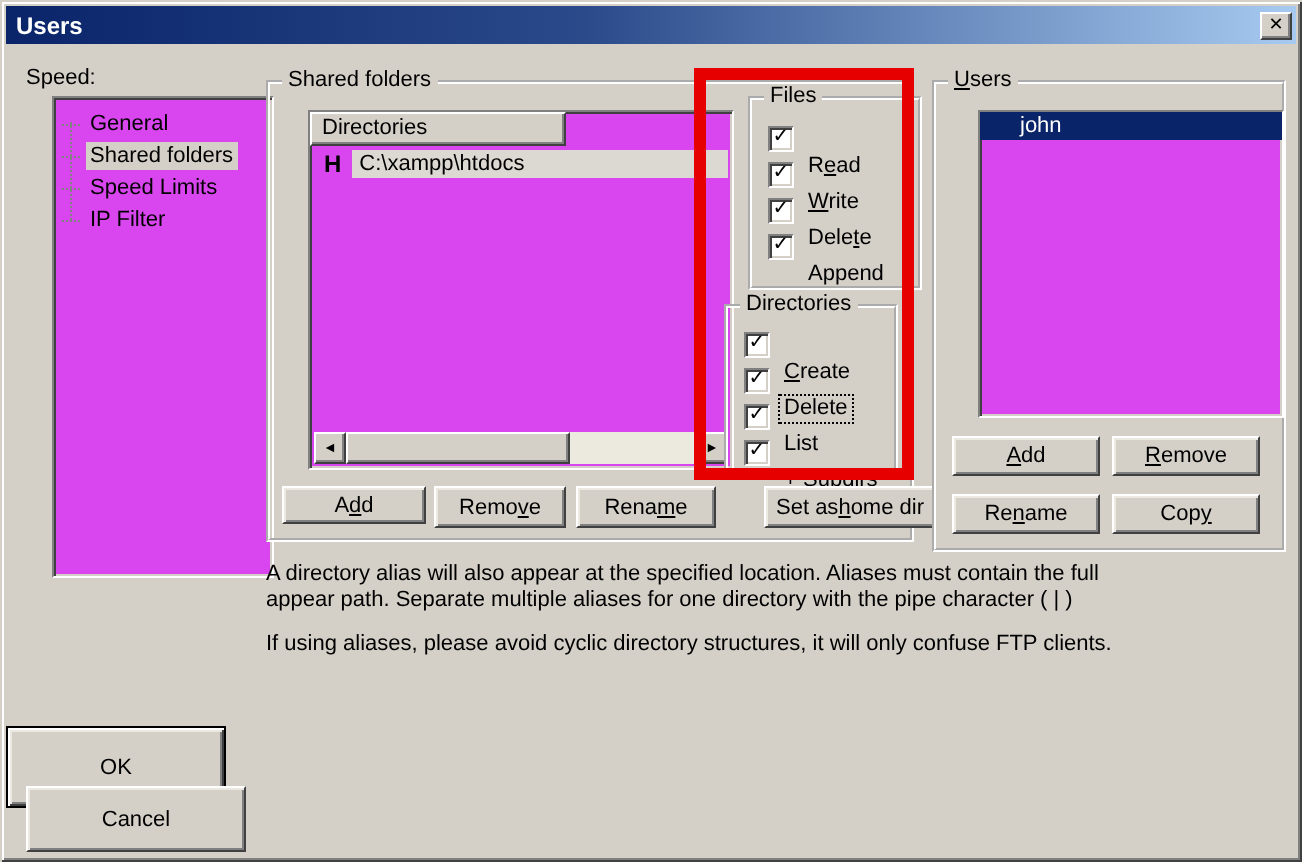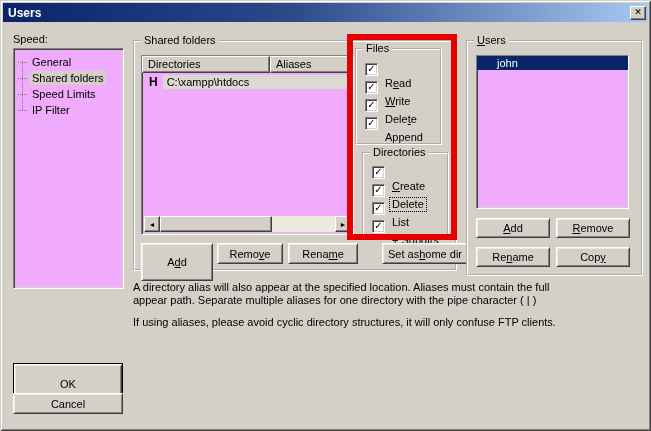--- a/index.html
+++ b/index.html
@@ -15,22 +15,22 @@
     display:flex; align-items:center; }
   .title-text { flex:1; color:#fff; font-weight:bold; font-size:12px; padding-left:5px; }
   .close-btn { width:16px; height:14px; margin-right:2px; background:#d4d0c8;
     border:1px solid; border-color:#fff #404040 #404040 #fff;
     box-shadow:inset -1px -1px 0 #808080;
     display:flex; align-items:center; justify-content:center;
     font-size:9px; font-weight:bold; line-height:1; }
 
   .label { position:absolute; font-size:11px; }
 
-  .sunken { background:#f0abfc; border:1px solid; border-color:#808080 #fff #fff #808080;
-    box-shadow: inset 1px 1px 0 #404040, inset -1px -1px 0 #d4d0c8; }
+  .sunken { background:#d946ef; border:1px solid; border-color:#808080 #fff #fff #808080;
+    box-shadow: inset 1px 1px 0 #404040, inset -1px -1px 0 #d4d0c8; margin-left: 13px; }
 
   .groupbox { position:absolute; border:2px groove #ffffff; }
   .group-label { position:absolute; top:-8px; left:6px; background:#d4d0c8; padding:0 3px;
     font-size:11px; white-space:nowrap; }
 
   
   #page-tree { position:absolute; left:13px; top:48px; width:111px; height:241px; }
   .tree-inner { position:absolute; inset:2px; overflow:hidden; }
   .tree-vline { position:absolute; left:6px; top:10px; height:49px; border-left:1px dotted #808080; }
   .tree-item { display:flex; align-items:center; height:16px; padding-left:2px; white-space:nowrap; }
@@ -117,36 +117,35 @@
       </div>
     </div>
   </div>
 
   <div class="groupbox" style="left:133px;top:40px;width:324px;height:231px;">
     <span class="group-label">Shared folders</span>
 
     <div id="dir-list" class="sunken">
       <div class="list-header">
         <div class="hcell dirs">Directories</div>
-        <div class="hcell aliases">Aliases</div>
       </div>
       <div class="dir-row">
         <span class="home-flag">H</span>
         <span class="dir-band">C:\xampp\htdocs</span>
       </div>
       <div class="hscroll">
         <span class="scroll-btn">◄</span>
         <span class="scroll-track">
           <span class="scroll-thumb"></span>
         </span>
         <span class="scroll-btn">►</span>
       </div>
     </div>
 
-    <div class="groupbox" style="left:220px;top:6px;width:87px;height:97px;">
+    <div class="groupbox" style="left:239px;top:6px;width:87px;height:97px;">
       <span class="group-label">Files</span>
       <div class="cb-row" style="top:12px;">
         <span class="cb">
             <span class="check">✓</span>
           </span>
         <span class="cb-label">R<u>e</u>ad</span>
       </div>
       <div class="cb-row" style="top:30px;">
         <span class="cb">
             <span class="check">✓</span>
@@ -188,21 +187,21 @@
         <span class="cb-label">List</span>
       </div>
       <div class="cb-row" style="top:65px;">
         <span class="cb">
             <span class="check">✓</span>
           </span>
         <span class="cb-label">+ S<u>u</u>bdirs</span>
       </div>
     </div>
 
-    <div class="btn" style="left:6px;top:201px;width:72px;height:38px;text-align:center;">A<u>d</u>d</div>
+    <div class="btn" style="left:6px;top:201px;width:72px;height:19px;text-align:center;">A<u>d</u>d</div>
     <div class="btn" style="left:82px;top:201px;width:66px;height:21px;">Remo<u>v</u>e</div>
     <div class="btn" style="left:153px;top:201px;width:70px;height:21px;">Rena<u>m</u>e</div>
     <div class="btn" style="left:228px;top:201px;width:86px;height:21px;margin-left:19px;">Set as <u>h</u>ome dir</div>
   </div>
 
   <div class="groupbox" style="left:466px;top:40px;width:177px;height:236px;">
     <span class="group-label"><u>U</u>sers</span>
     <div id="users-list" class="sunken">
       <div class="user-row selected">john</div>
     </div>
@@ -210,16 +209,16 @@
     <div class="btn" style="left:88px;top:176px;width:74px;height:20px;"><u>R</u>emove</div>
     <div class="btn" style="left:8px;top:205px;width:74px;height:20px;">Re<u>n</u>ame</div>
     <div class="btn" style="left:88px;top:205px;width:74px;height:20px;">Cop<u>y</u></div>
   </div>
 
   <div id="red-annotation"></div>
 
   <div class="note" style="top:281px;">A directory alias will also appear at the specified location. Aliases must contain the full appear path. Separate multiple aliases for one directory with the pipe character ( | )</div>
   <div class="note" style="top:316px;white-space:nowrap;width:500px;">If using aliases, please avoid cyclic directory structures, it will only confuse FTP clients.</div>
 
-  <div class="btn default" style="left:13px;top:363px;width:110px;height:41px;text-align:center;">OK</div>
-  <div class="btn" style="left:13px;top:393px;width:110px;height:21px;">Cancel</div>
+  <div class="btn default" style="left:3px;top:363px;width:110px;height:41px;text-align:center;">OK</div>
+  <div class="btn" style="left:13px;top:393px;width:110px;height:33px;">Cancel</div>
 
 </div>
 
 </body></html>

